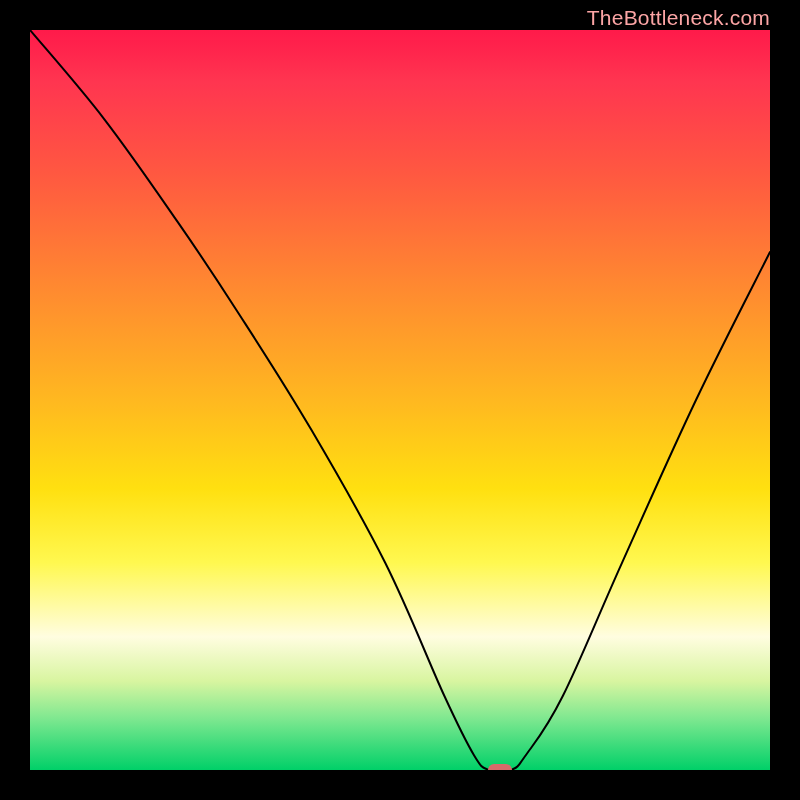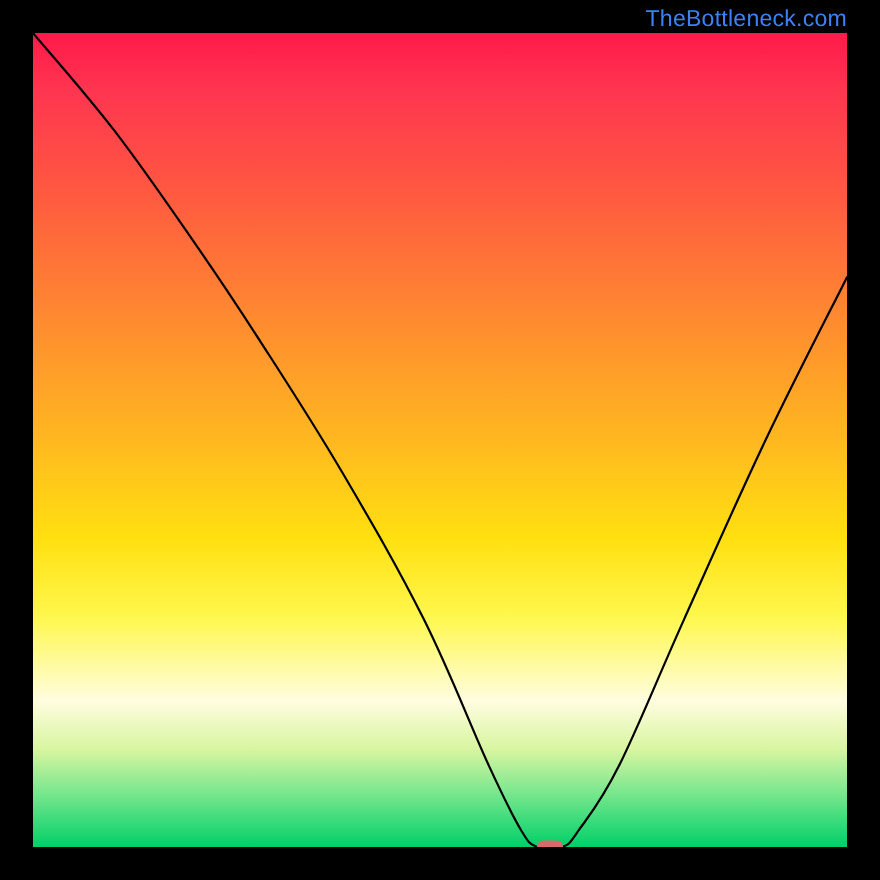--- a/index.html
+++ b/index.html
@@ -46,21 +46,21 @@
   }
   .marker {
     position: absolute;
     background: #d86a6a;
     border-radius: 10px;
   }
   .watermark {
     position: absolute;
     top: 6px;
     right: 30px;
-    color: #3b82f6;
+    color: #fca5a5;
     font-family: Arial, Helvetica, sans-serif;
     font-size: 21px;
     font-weight: 500;
     letter-spacing: 0.2px;
   }
 </style>
 </head>
 <body>
 
 <div class="frame">

